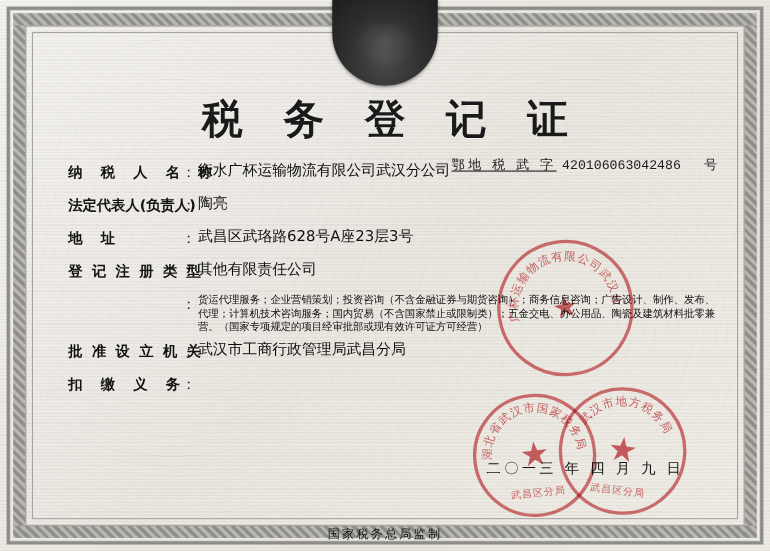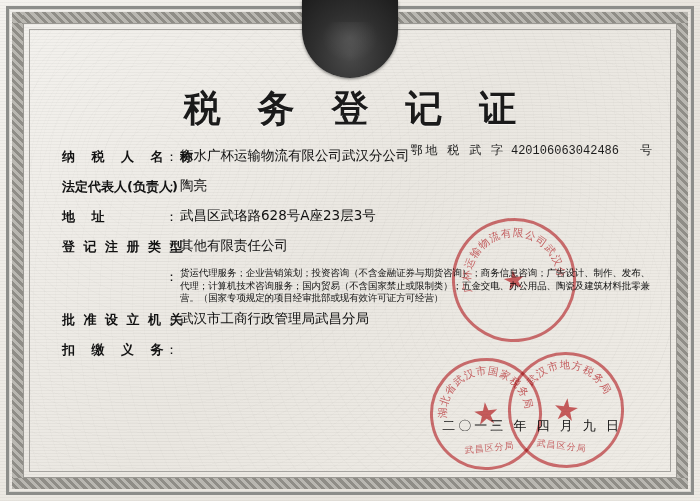--- a/index.html
+++ b/index.html
@@ -97,21 +97,21 @@
   .serial {
     position: absolute;
     top: 142px;
     right: 48px;
     font-family: "DejaVu Sans", "Liberation Sans", sans-serif;
     font-size: 12px;
     color: #1c1c1c;
     white-space: nowrap;
     letter-spacing: 1px;
   }
-  .serial .sn-label { letter-spacing: 3px; }
+  .serial .sn-label { letter-spacing: 3px; text-decoration: underline; }
   .serial .sn-value {
     font-family: Liberation Mono, monospace;
     letter-spacing: 0px;
     padding: 0 5px;
   }
   .serial .sn-unit { letter-spacing: 0px; padding-left: 16px; }
 
   
   .fields {
     position: absolute;
@@ -345,14 +345,15 @@
       <text font-size="10">
         <textPath href="#arcLocal" startOffset="50%" text-anchor="middle">武汉市地方税务局</textPath>
       </text>
     </svg>
     <div class="star">★</div>
     <div class="btm">武昌区分局</div>
   </div>
 
   <div class="date-line">二〇一三 年 四 月 九 日</div>
 
+  <div class="footer">国家税务总局监制</div>
 
 </div>
 
 </body></html>

